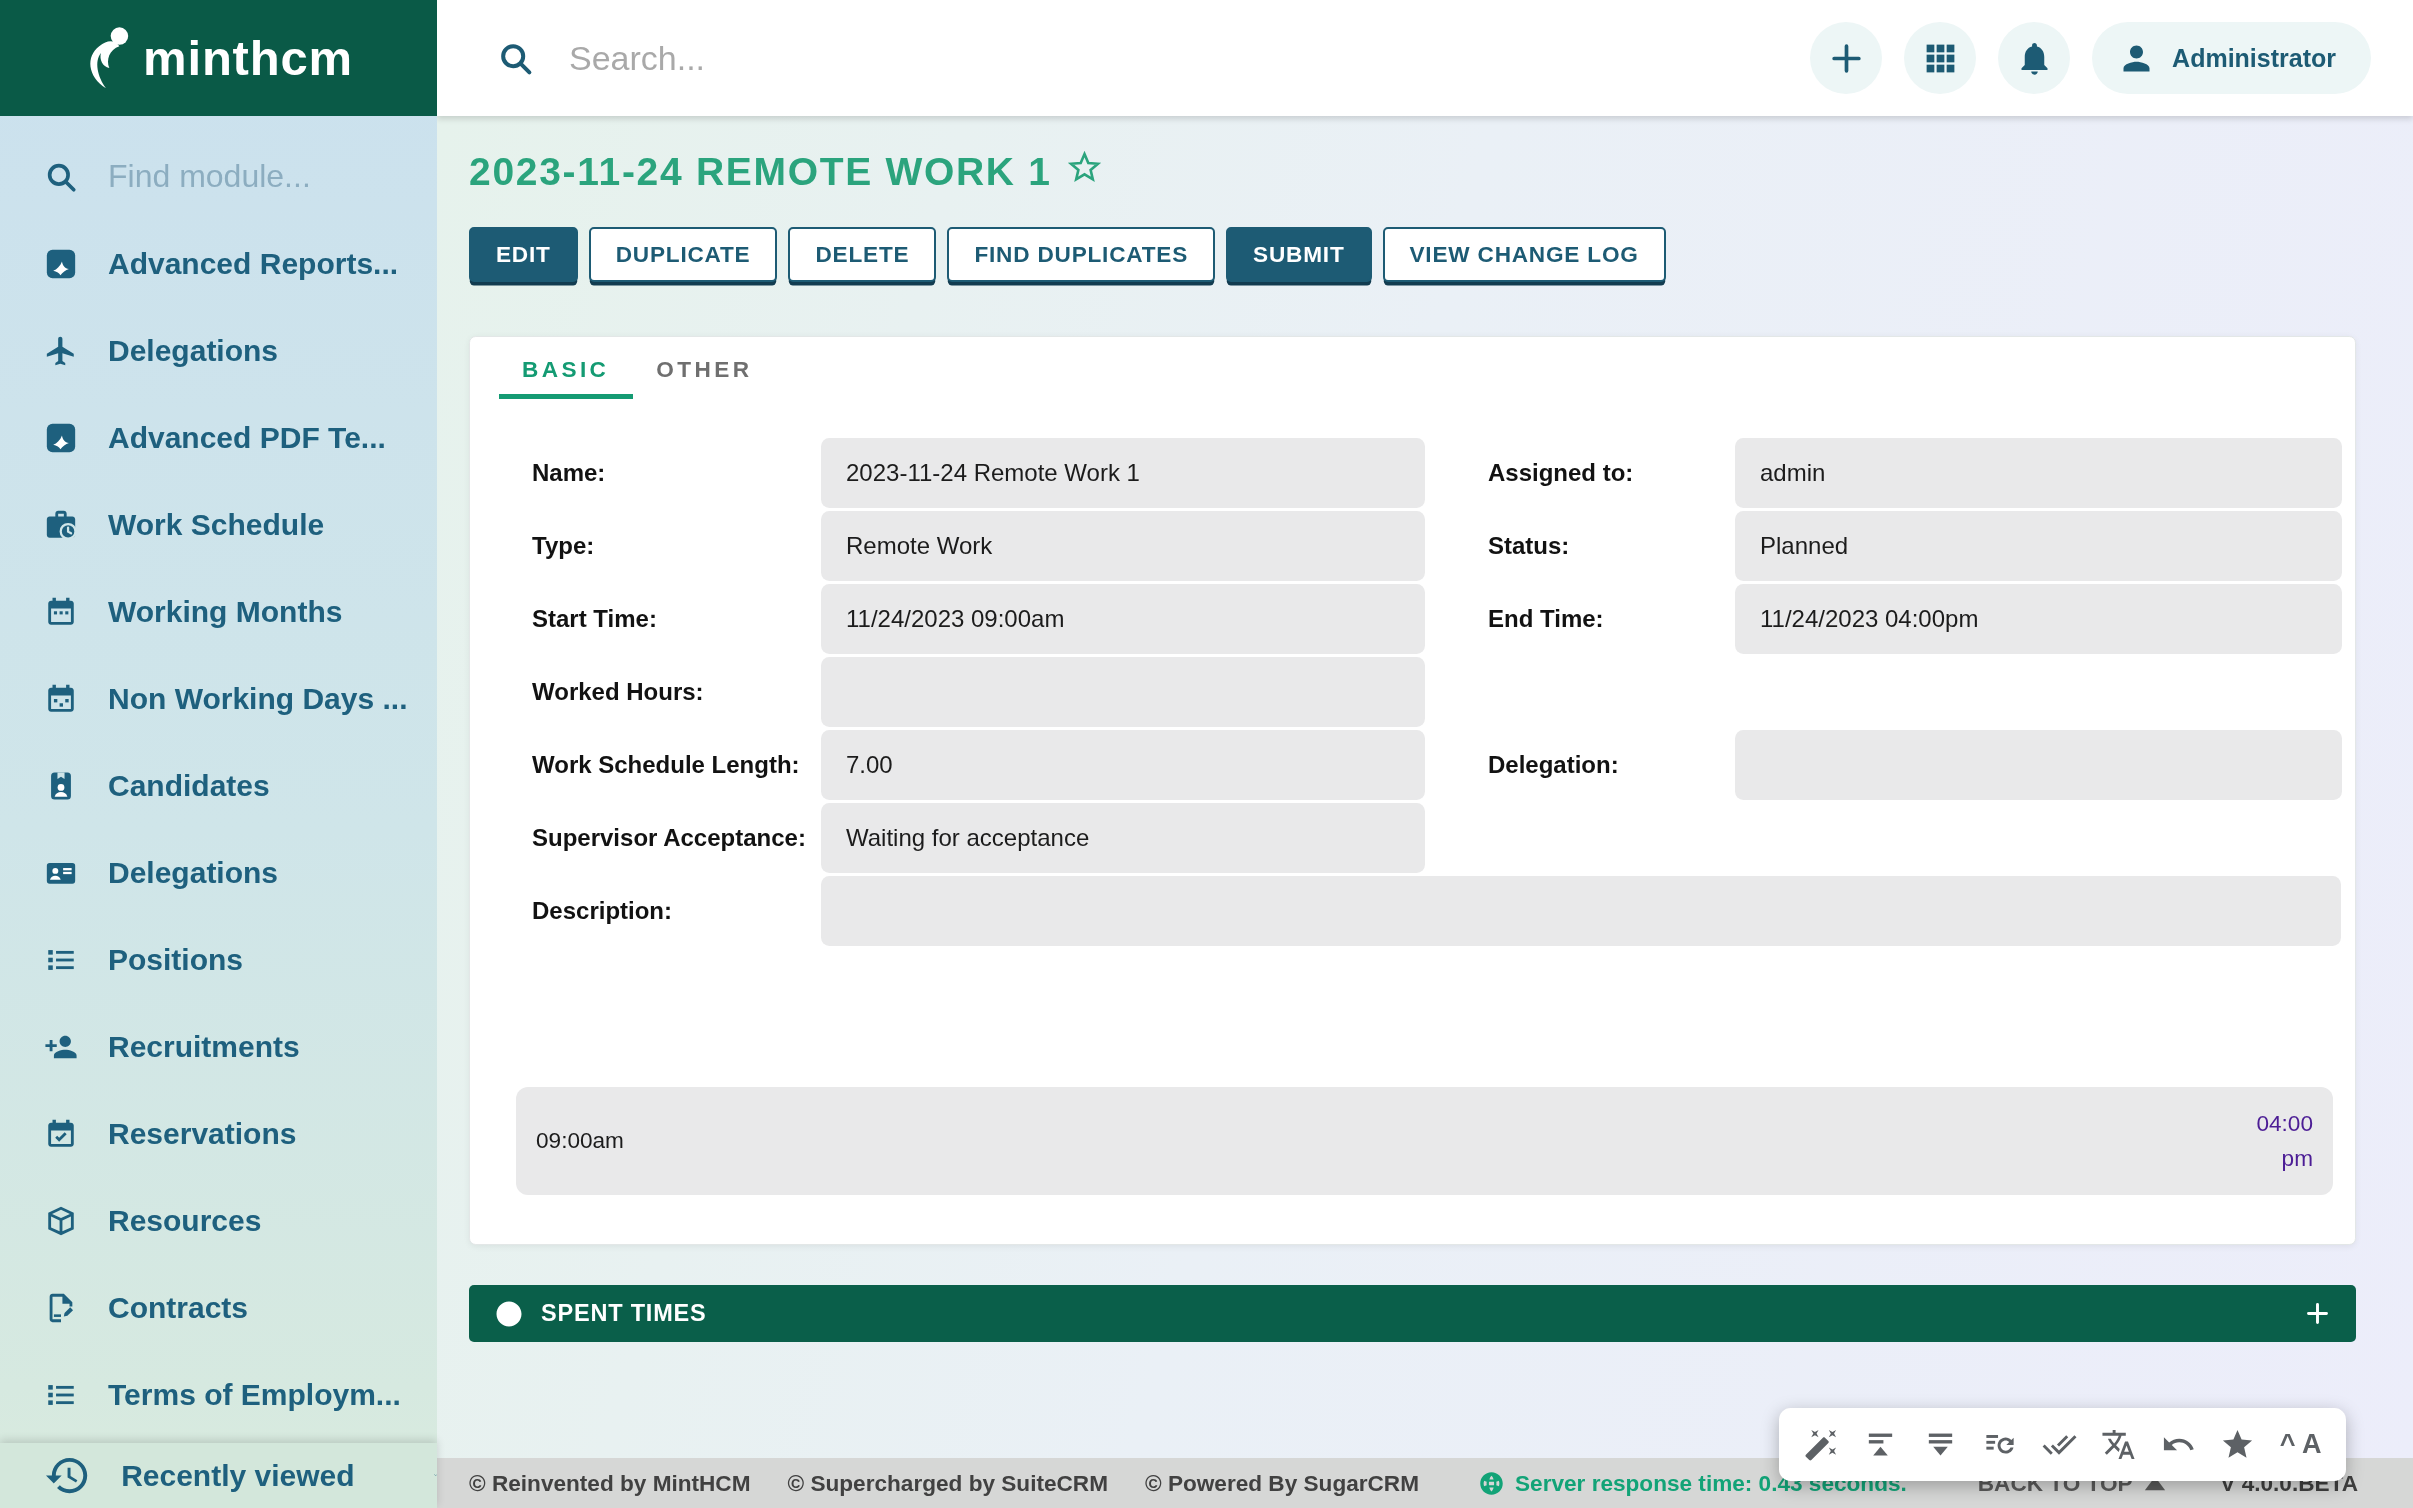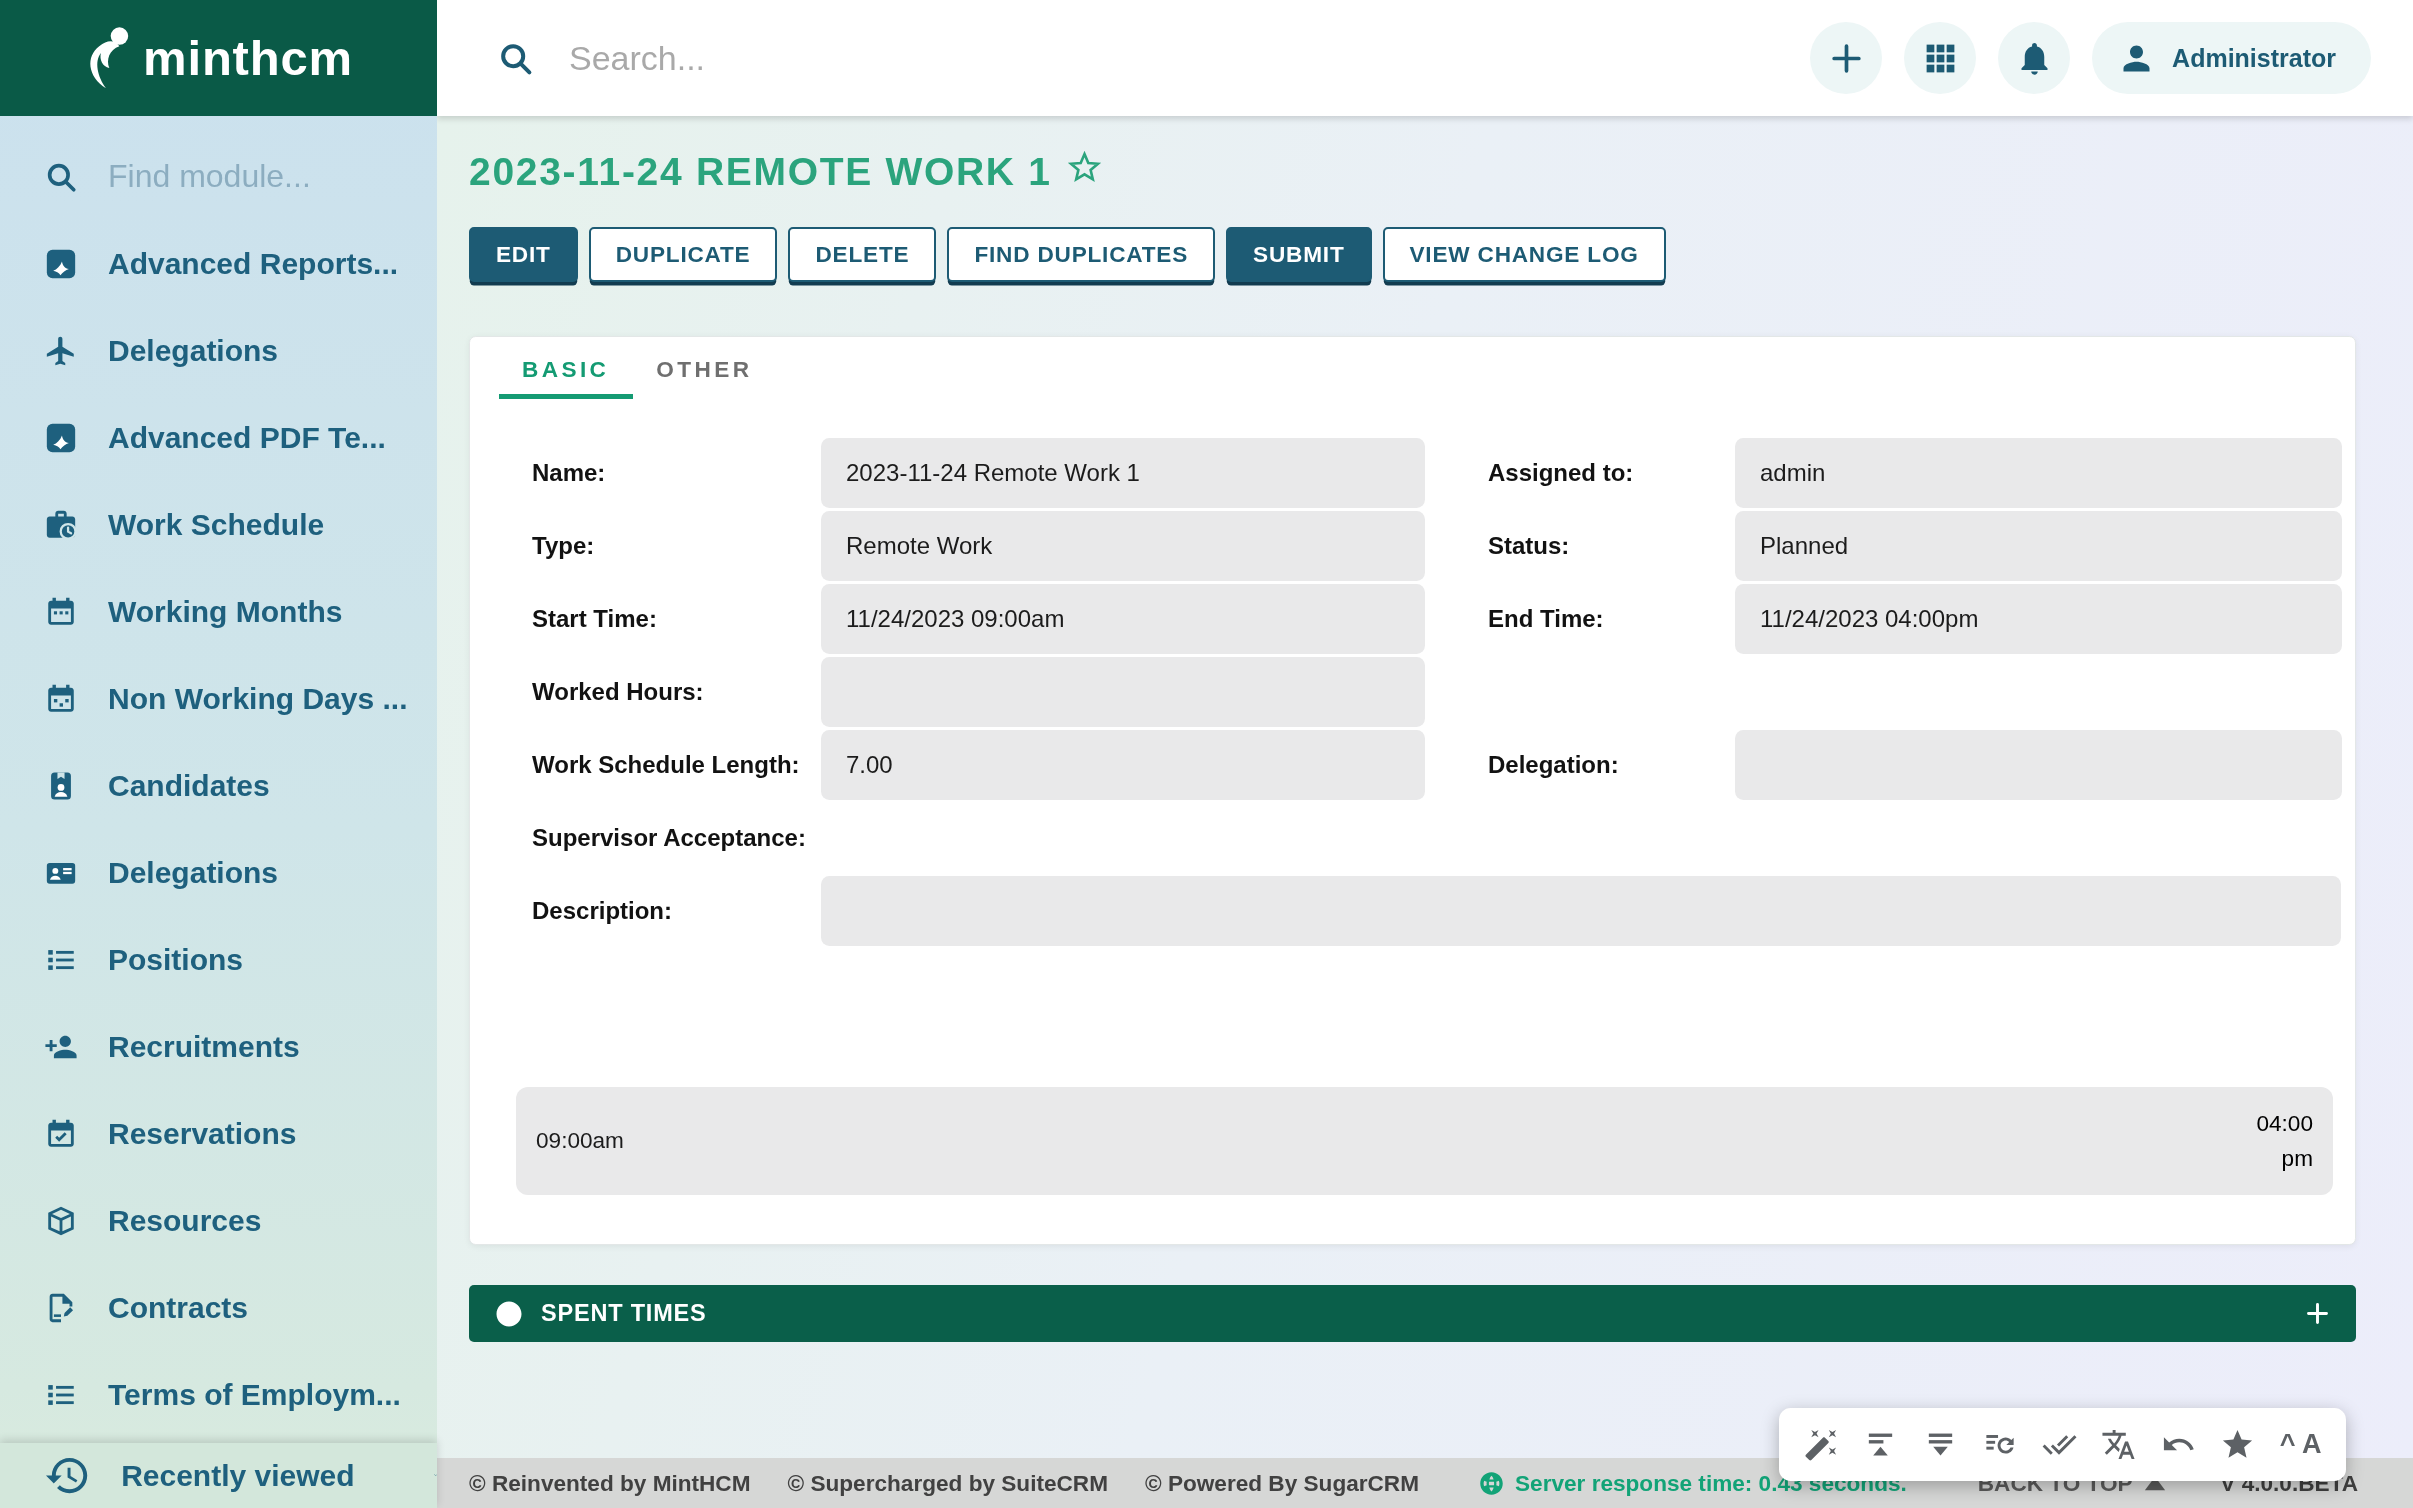--- a/index.html
+++ b/index.html
@@ -60,21 +60,21 @@
   .fld-box { position:absolute; height:70px; background:#e9e9ea; border-radius:8.4px; font-size:24px;
     color:#1c1c1c; line-height:70px; padding-left:25px; white-space:nowrap; overflow:hidden; }
   .lbl-l { left:62px; }  .box-l { left:351px; width:604px; }
   .lbl-r { left:1018px; } .box-r { left:1265px; width:607px; }
   .box-desc { left:351px; width:1520px; }
   .r0{top:101px}.r1{top:174px}.r2{top:247px}.r3{top:320px}.r4{top:393px}.r5{top:466px}.r6{top:539px}
 
   .timeline { position:absolute; left:46px; top:750px; width:1817px; height:108px; background:#e9e9ea;
     border-radius:12px; display:flex; align-items:center; justify-content:space-between; padding:0 20px; }
   .tl-start { width:89px; font-size:22.6px; color:#1c1c1c; word-break:break-all; line-height:1.55; }
-  .tl-end { width:67px; font-size:22.6px; color:#000000; word-break:break-all; line-height:1.55; text-align:right; }
+  .tl-end { width:67px; font-size:22.6px; color:#4c1d95; word-break:break-all; line-height:1.55; text-align:right; }
 
   .panel { position:absolute; left:32px; width:1887px; height:57px; background:#0a5f4a; border-radius:5px;
     color:#fff; display:flex; align-items:center; padding:0 25px; gap:17px; cursor:pointer; }
   .panel-1 { top:1169px; } .panel-2 { top:1236px; }
   .panel-title { font-size:23.5px; font-weight:bold; letter-spacing:0.8px; white-space:nowrap; }
   .panel .plus { margin-left:auto; }
 
   .footer-bar { position:absolute; left:0; bottom:0; width:1976px; height:51px; background:#d6d7d6;
     display:flex; align-items:center; padding-left:32px; font-size:22.6px; font-weight:bold; color:#414141; }
   .credit { margin-right:37px; white-space:nowrap; }
@@ -319,20 +319,21 @@
 
     <div class="fld-lbl lbl-l r3">Worked Hours:</div>
     <div class="fld-box box-l r3"></div>
 
     <div class="fld-lbl lbl-l r4">Work Schedule Length:</div>
     <div class="fld-box box-l r4">7.00</div>
     <div class="fld-lbl lbl-r r4">Delegation:</div>
     <div class="fld-box box-r r4"></div>
 
     <div class="fld-lbl lbl-l r5">Supervisor Acceptance:</div>
+    <div class="fld-box box-l r5">Waiting for acceptance</div>
 
     <div class="fld-lbl lbl-l r6">Description:</div>
     <div class="fld-box box-desc r6"></div>
 
     <div class="timeline">
       <span class="tl-start">09:00am</span>
       <span class="tl-end">04:00pm</span>
     </div>
   </div>
 

